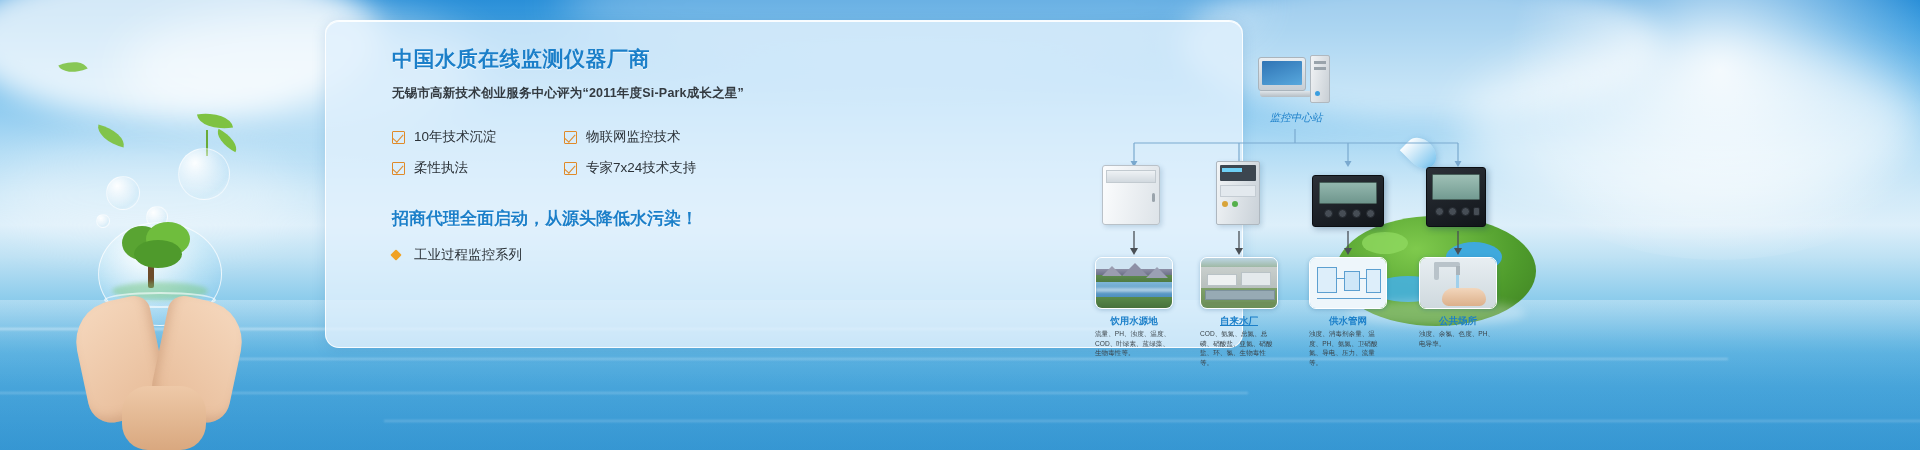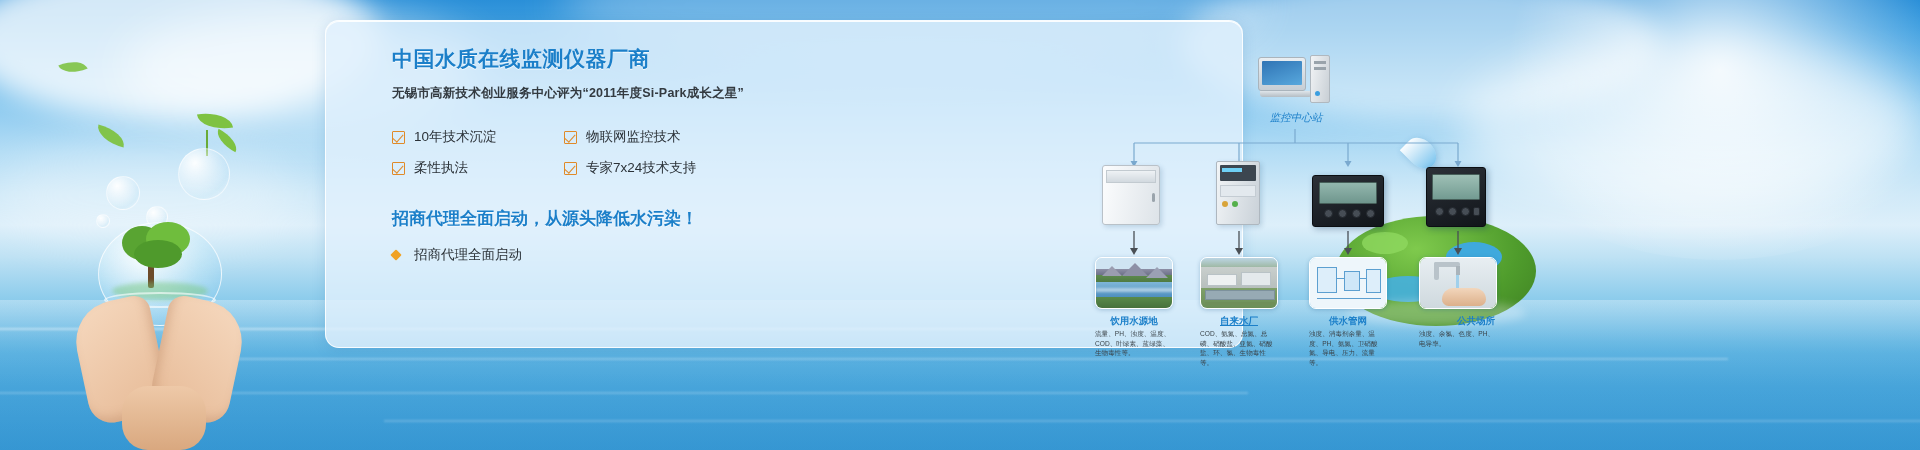--- a/index.html
+++ b/index.html
@@ -178,21 +178,21 @@
           <span class="box"></span>
           <span>专家7x24技术支持</span>
         </div>
       </div>
 
       <div class="headline2">招商代理全面启动，从源头降低水污染！</div>
 
       <div class="bullets">
         <div class="bul">
           <span class="dia"></span>
-          <span>招商代理全面启动</span>
+          <span>工业过程监控系列</span>
         </div>
       </div>
     </div>
 
     <div class="diagram">
 
       <div style="position:absolute; left:172px; top:8px; width:74px; height:52px;">
 
         <div style="position:absolute; left:0; top:0; width:48px; height:34px; background:linear-gradient(180deg,#e9eef2,#c6ced5); border-radius:3px; border:1px solid #aab4bc;"></div>
         <div style="position:absolute; left:4px; top:4px; width:40px; height:24px; background:linear-gradient(160deg,#2f74b5,#58a8dd); border-radius:1px;"></div>
@@ -300,21 +300,21 @@
         <div style="position:absolute; left:14px; top:4px; width:5px; height:18px; background:#b9c3ca; border-radius:2px;"></div>
         <div style="position:absolute; left:14px; top:4px; width:26px; height:5px; background:#b9c3ca; border-radius:2px;"></div>
         <div style="position:absolute; left:36px; top:8px; width:4px; height:9px; background:#aab4bb;"></div>
         <div style="position:absolute; left:36px; top:17px; width:3px; height:16px; background:rgba(150,205,235,.85);"></div>
         <div style="position:absolute; left:22px; top:30px; width:44px; height:18px; border-radius:14px 14px 8px 8px; background:linear-gradient(180deg,#f2d6bc,#dcb08a);"></div>
       </div>
 
       <div class="dev-label" style="left:-7px; top:266px;">饮用水源地</div>
       <div class="dev-label" style="left:98px; top:266px;text-decoration:underline;">自来水厂</div>
       <div class="dev-label" style="left:207px; top:266px;">供水管网</div>
-      <div class="dev-label" style="left:335px; top:266px;">公共场所</div>
+      <div class="dev-label" style="left:317px; top:266px;">公共场所</div>
 
       <div class="dev-desc" style="left:9px; top:280px;">流量、PH、浊度、温度、COD、叶绿素、蓝绿藻、生物毒性等。</div>
       <div class="dev-desc" style="left:114px; top:280px;">COD、氨氮、总氮、总磷、硝酸盐、亚氮、硝酸盐、环、氯、生物毒性等。</div>
       <div class="dev-desc" style="left:223px; top:280px;">浊度、消毒剂余量、温度、PH、氨氮、卫硝酸氮、导电、压力、流量等。</div>
       <div class="dev-desc" style="left:333px; top:280px;">浊度、余氯、色度、PH、电导率。</div>
 
     </div>
   </div>
 </div>
 

